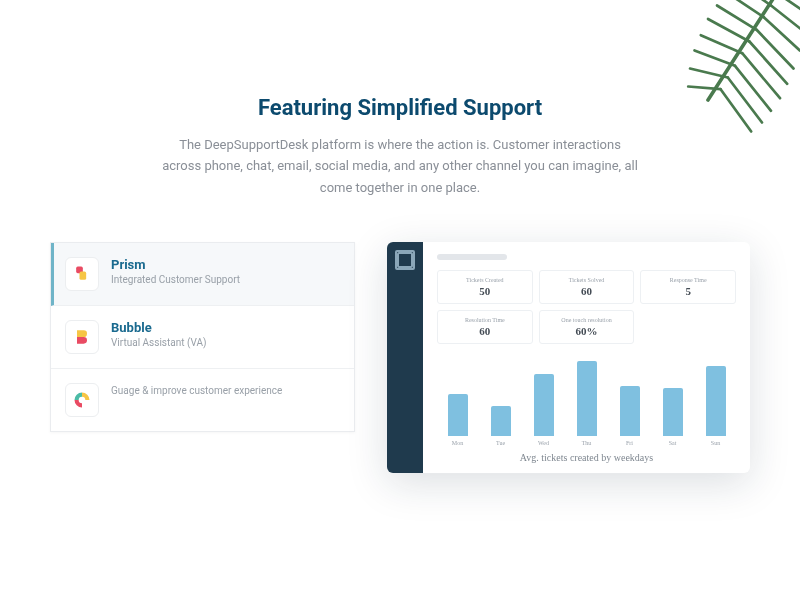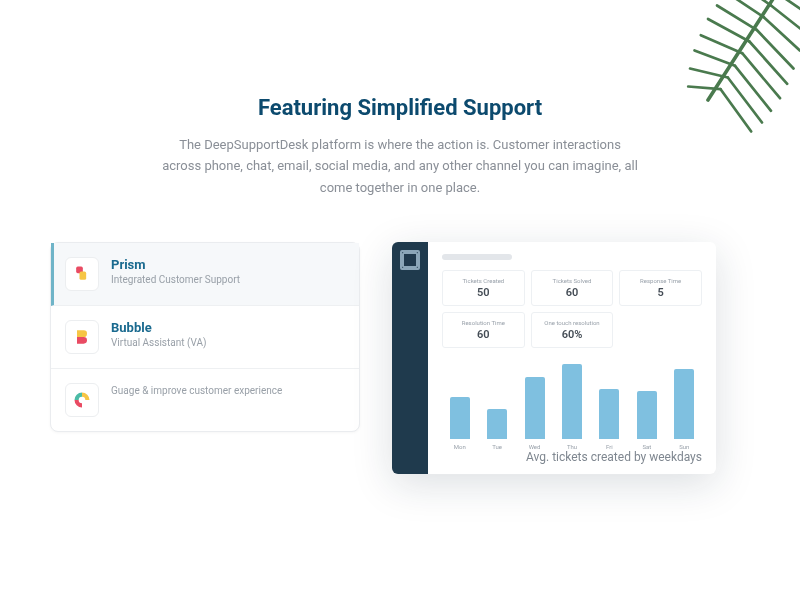--- a/index.html
+++ b/index.html
@@ -40,21 +40,21 @@
     display: flex;
     gap: 32px;
     padding: 44px 50px 0 50px;
     align-items: flex-start;
   }
   
   .features {
     width: 310px;
     background: #ffffff;
     border: 1px solid #eaecef;
-    border-radius: 8px;
+    border-radius: 0;
     box-shadow: 0 1px 3px rgba(0,0,0,0.04);
   }
   .feature {
     padding: 14px 16px 14px 14px;
     border-bottom: 1px solid #eef0f2;
     display: flex;
     align-items: flex-start;
     gap: 12px;
     cursor: pointer;
   }
@@ -91,26 +91,27 @@
   .feature .desc {
     font-size: 9.5px;
     color: #5a6068;
     line-height: 1.55;
     margin-top: 10px;
     flex-basis: 100%;
   }
   
   .dash-wrap { flex: 1; position: relative; }
   .dash {
-    width: 324px;
+    width: 363px;
     background: #fff;
     border-radius: 6px;
     box-shadow: 0 10px 40px rgba(20,40,60,0.15);
     display: flex;
     overflow: hidden;
+    font-family: Liberation Serif, serif;
   }
   .dash .side {
     width: 36px;
     background: #1f3a4d;
     padding-top: 10px;
     display: flex;
     flex-direction: column;
     align-items: center;
   }
   .dash .side .sq {
@@ -143,21 +144,21 @@
   .chart {
     height: 90px;
     display: flex;
     align-items: flex-end;
     gap: 14px;
     padding: 0 6px;
   }
   .chart .col { flex: 1; display: flex; flex-direction: column; align-items: center; gap: 4px; }
   .chart .bar { width: 20px; background: #7fc0e0; border-radius: 2px 2px 0 0; }
   .chart .day { font-size: 6px; color: #9aa2ab; }
-  .caption { text-align: right; font-size: 12px; color: #7f8790; }
+  .caption { text-align: center; font-size: 10px; color: #7f8790; margin-top: 6px; }
 </style>
 </head>
 <body>
 
 <svg class="leaf" viewBox="0 0 180 200">
   <g fill="none" stroke="#4a7a4e" stroke-width="3" stroke-linecap="round">
     <path d="M150 10 L60 150" stroke-width="4"></path>
     <path d="M145 20 L175 35"></path>
       <path d="M138 32 L172 55"></path>
     <path d="M130 45 L168 75"></path>

